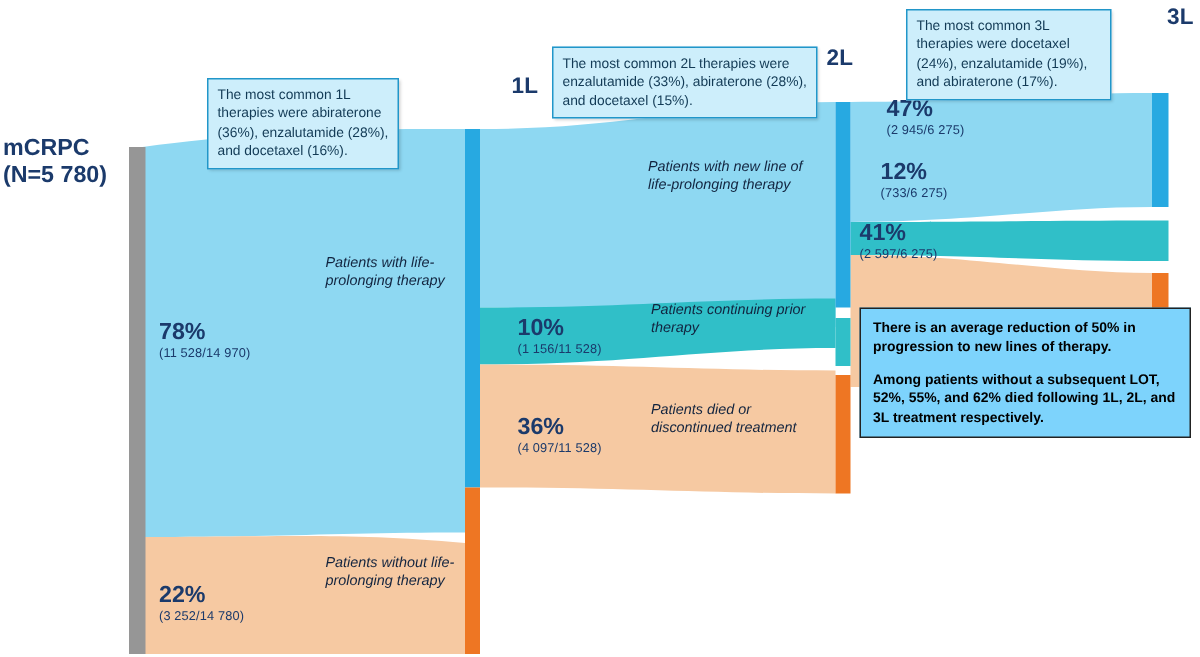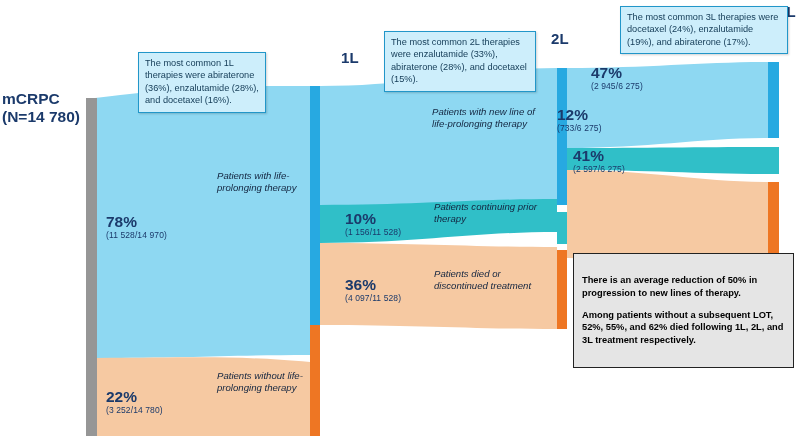--- a/index.html
+++ b/index.html
@@ -15,23 +15,23 @@
 
   .pct{position:absolute;color:#1b3a6b;}
   .pct .big{font-size:15.5px;font-weight:bold;display:block;line-height:1.05;}
   .pct .small{font-size:8.5px;display:block;line-height:1.25;letter-spacing:.1px;}
 
   .flowlabel{position:absolute;font-style:italic;color:#12243f;font-size:9.6px;line-height:1.3;}
 
   .callout{position:absolute;background:#cdeefb;border:1px solid #2196c9;
            color:#123a55;font-size:9.2px;line-height:1.35;padding:4px 6px 5px 6px;
            box-sizing:border-box;box-shadow:1px 1px 2px rgba(0,0,0,.18);}
-  .notebox{position:absolute;background:#e5e5e5;border:1px solid #222222;
-           color:#000000;font-size:9.3px;line-height:1.38;padding:20px 8px;
-           box-sizing:border-box;font-weight:bold;margin-top:48px;}
+  .notebox{position:absolute;background:#7dd3fc;border:1px solid #222222;
+           color:#000000;font-size:9.3px;line-height:1.38;padding:6px 8px;
+           box-sizing:border-box;font-weight:bold;}
   .notebox p{margin:0;}
   .notebox p.sp{margin-top:9px;}
 </style>
 </head>
 <body>
 
 <div id="stage">
 
   <svg id="sankey" viewBox="0 0 800 438">
 
@@ -60,21 +60,21 @@
     <rect x="557" y="212" width="10" height="32" fill="#30bfc8"></rect>
     <rect x="557" y="250" width="10" height="79" fill="#ee7623"></rect>
 
     <rect x="768" y="62" width="11" height="76" fill="#27a9e1"></rect>
     <rect x="768" y="147" width="11" height="27" fill="#30bfc8"></rect>
     <rect x="768" y="182" width="11" height="88" fill="#ee7623"></rect>
   </svg>
 
   <div class="rootlabel" style="left:2px;top:90px;">
     <span>mCRPC</span><br>
-    <span>(N=14 780)</span>
+    <span>(N=5 780)</span>
   </div>
 
   <div class="nodelabel col-label" style="left:307px;top:49px;margin-left:34px;">1L</div>
   <div class="nodelabel col-label" style="left:551px;top:30px;">2L</div>
   <div class="nodelabel col-label" style="left:778px;top:3px;">3L</div>
 
   <div class="pct" style="left:106px;top:214px;">
     <span class="big">78%</span>
     <span class="small">(11 528/14 970)</span>
   </div>
@@ -93,21 +93,21 @@
   <div class="pct" style="left:345px;top:277px;">
     <span class="big">36%</span>
     <span class="small">(4 097/11 528)</span>
   </div>
 
   <div class="pct" style="left:591px;top:65px;">
     <span class="big">47%</span>
     <span class="small">(2 945/6 275)</span>
   </div>
 
-  <div class="pct" style="left:557px;top:107px;">
+  <div class="pct" style="left:587px;top:107px;">
     <span class="big">12%</span>
     <span class="small">(733/6 275)</span>
   </div>
 
   <div class="pct" style="left:573px;top:148px;">
     <span class="big">41%</span>
     <span class="small">(2 597/6 275)</span>
   </div>
 
   <div class="flowlabel" style="left:217px;top:170px;width:100px;">Patients with life-prolonging therapy</div>
@@ -115,22 +115,22 @@
   <div class="flowlabel" style="left:217px;top:370px;width:105px;">Patients without life-prolonging therapy</div>
 
   <div class="flowlabel" style="left:432px;top:106px;width:118px;">Patients with new line of life-prolonging therapy</div>
 
   <div class="flowlabel" style="left:434px;top:201px;width:116px;">Patients continuing prior therapy</div>
 
   <div class="flowlabel" style="left:434px;top:268px;width:112px;">Patients died or discontinued treatment</div>
 
   <div class="callout" style="left:138px;top:52px;width:128px;">The most common 1L therapies were abiraterone (36%), enzalutamide (28%), and docetaxel (16%).</div>
 
-  <div class="callout" style="left:384px;top:31px;width:152px;">The most common 2L therapies were enzalutamide (33%), abiraterone (28%), and docetaxel (15%).</div>
+  <div class="callout" style="left:368px;top:31px;width:177px;">The most common 2L therapies were enzalutamide (33%), abiraterone (28%), and docetaxel (15%).</div>
 
-  <div class="callout" style="left:620px;top:6px;width:168px;">The most common 3L therapies were docetaxel (24%), enzalutamide (19%), and abiraterone (17%).</div>
+  <div class="callout" style="left:604px;top:6px;width:137px;">The most common 3L therapies were docetaxel (24%), enzalutamide (19%), and abiraterone (17%).</div>
 
   <div class="notebox" style="left:573px;top:205px;width:221px;">
     <p>There is an average reduction of 50% in progression to new lines of therapy.</p>
     <p class="sp">Among patients without a subsequent LOT, 52%, 55%, and 62% died following 1L, 2L, and 3L treatment respectively.</p>
   </div>
 
 </div>
 
 </body></html>

